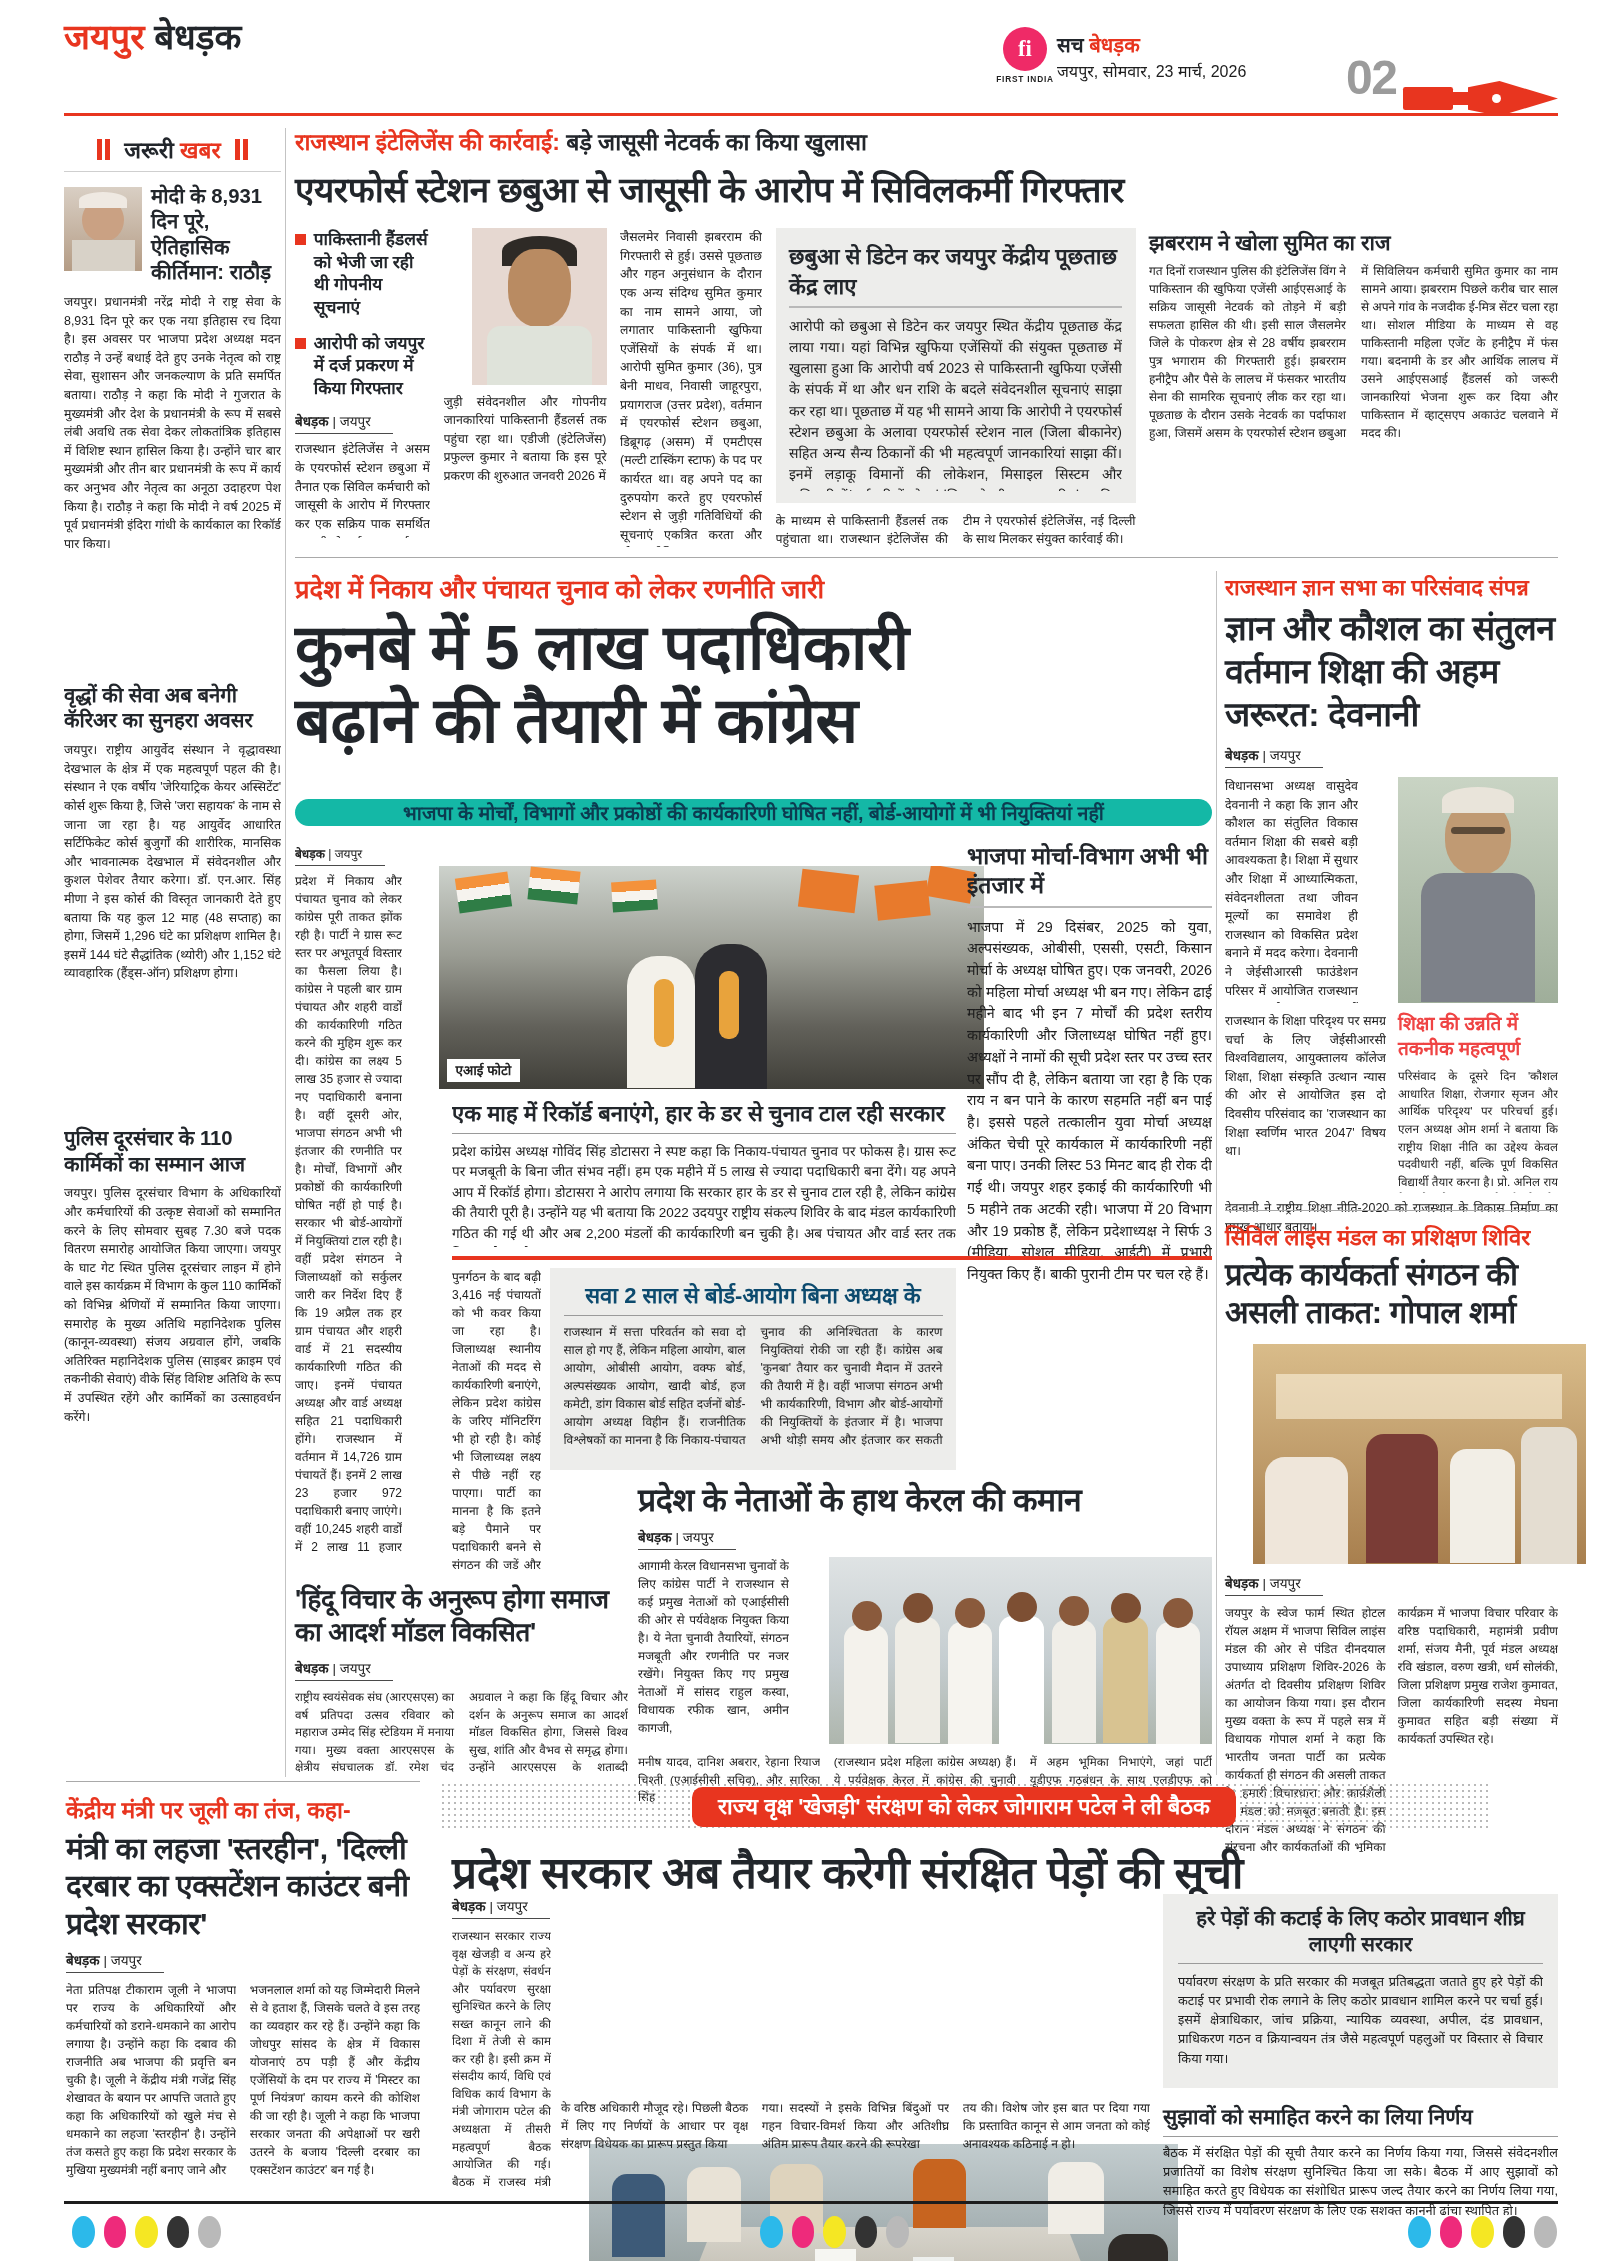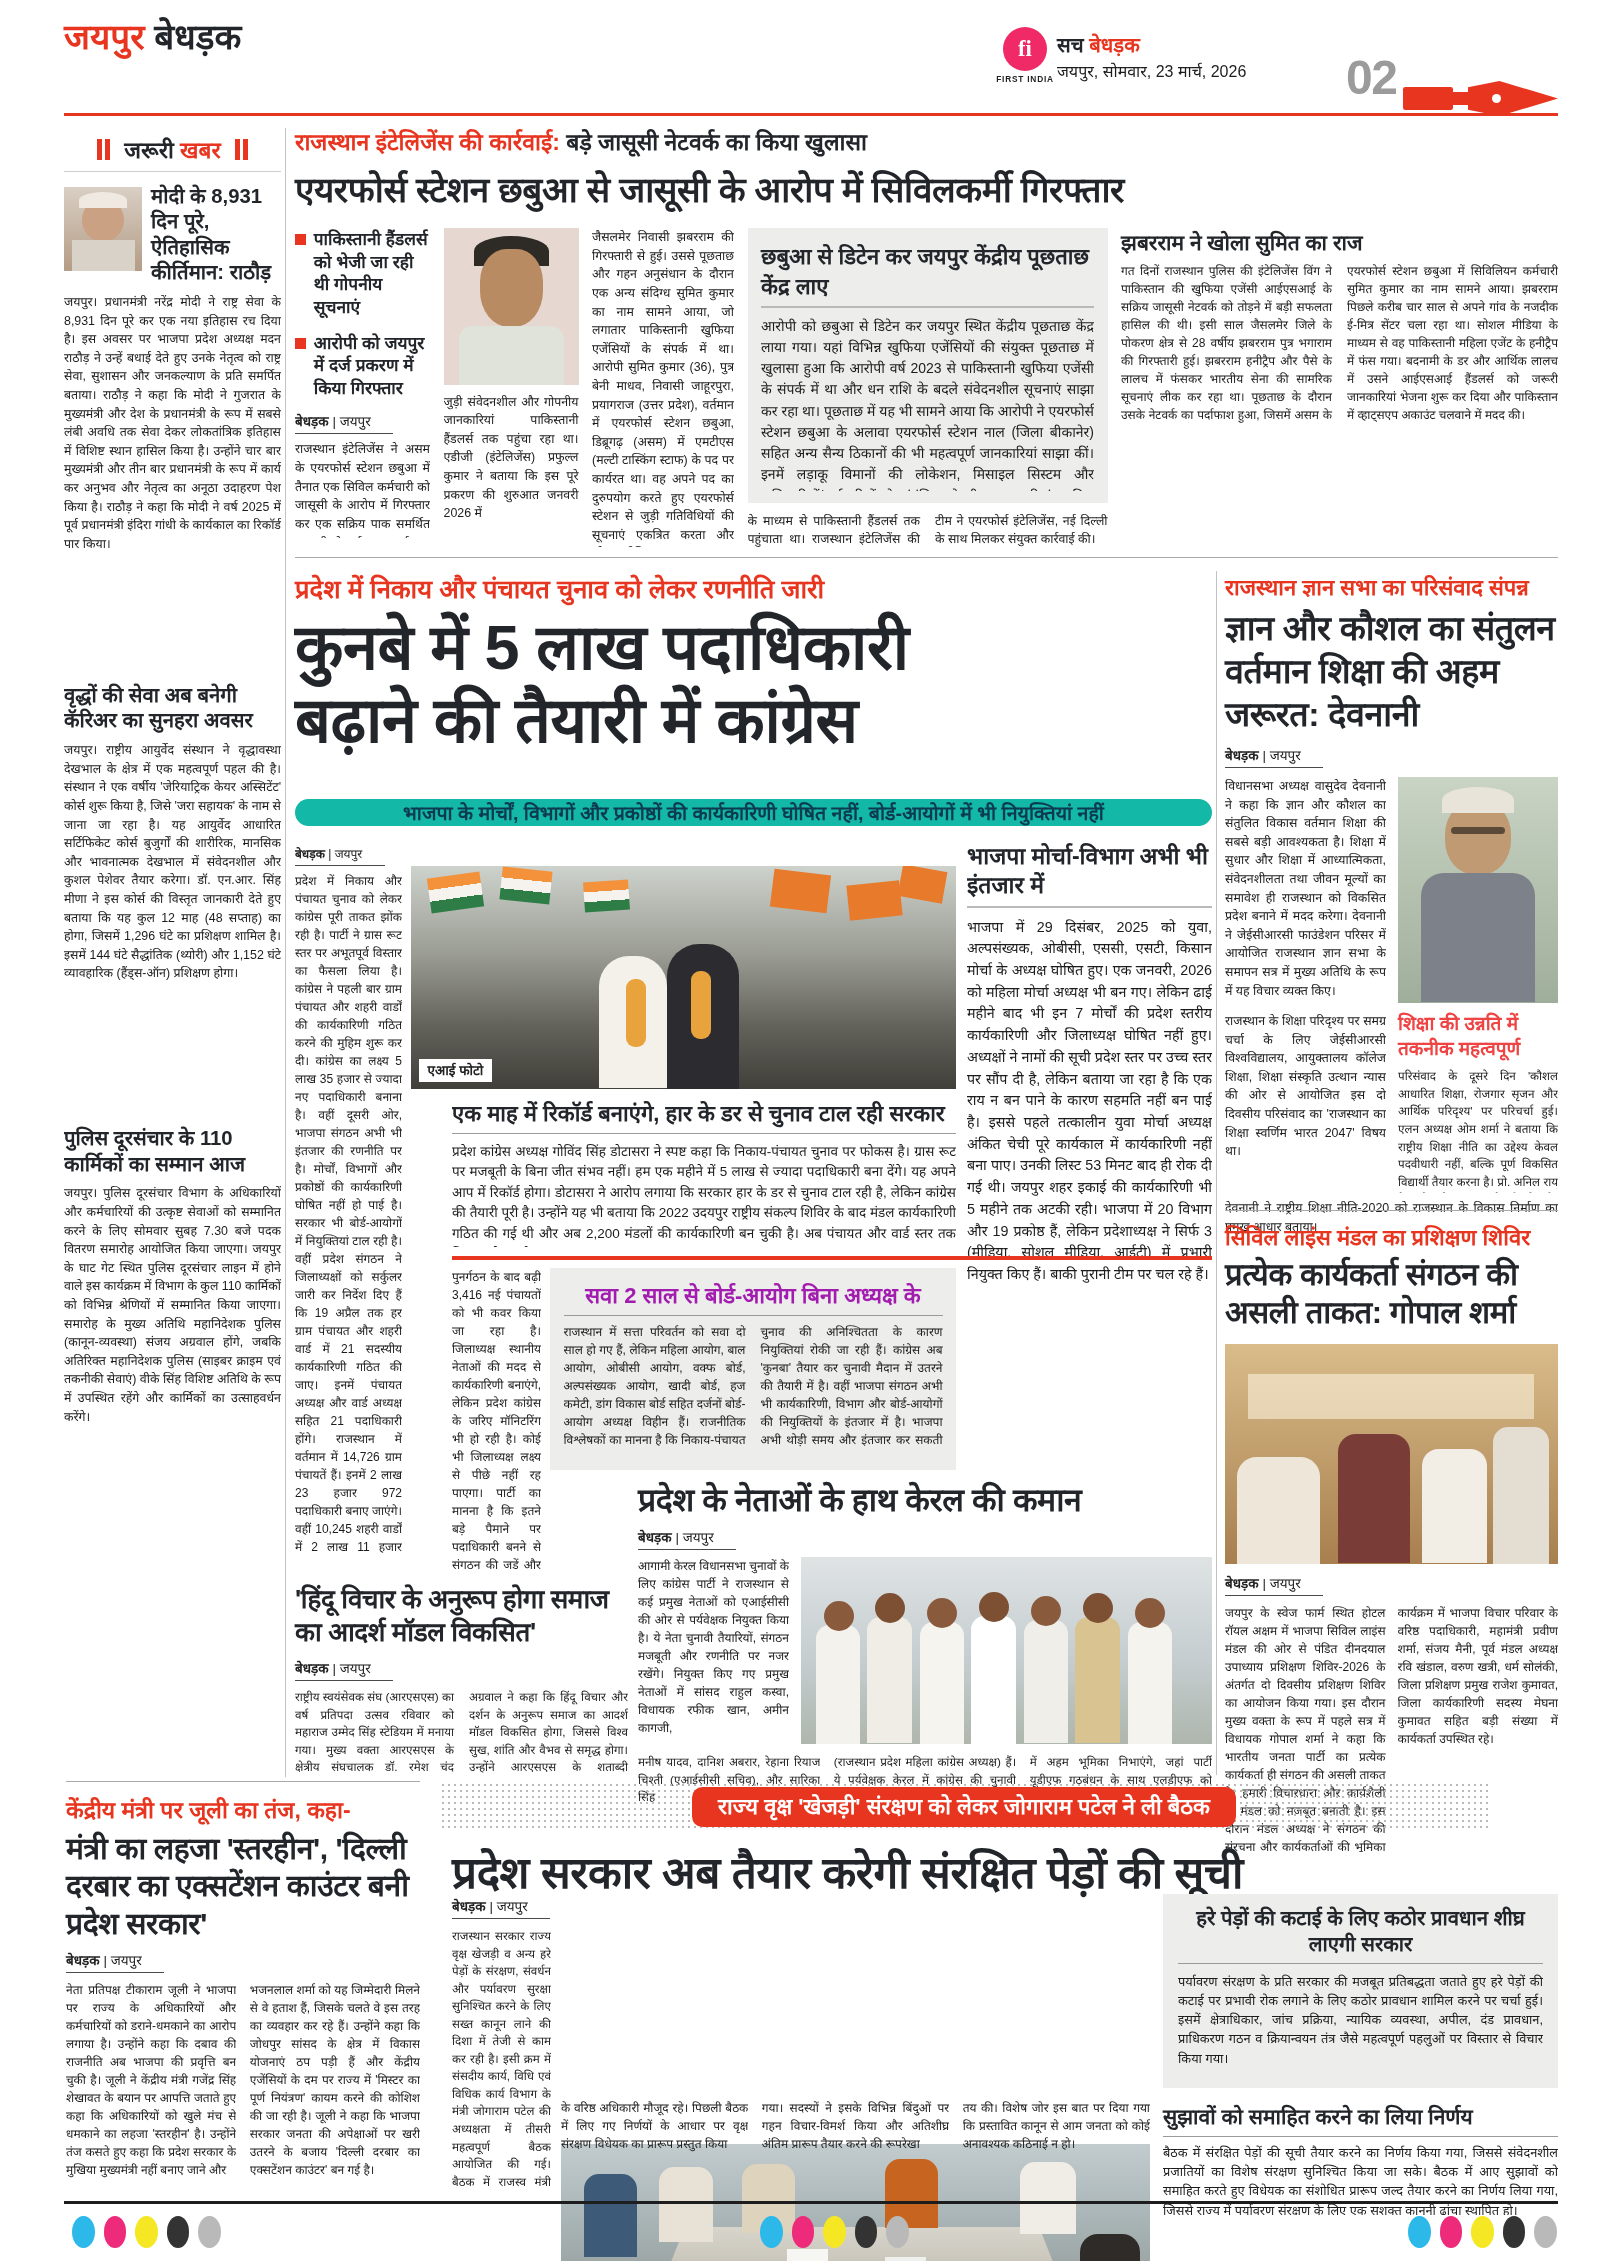--- a/index.html
+++ b/index.html
@@ -12,21 +12,21 @@
   .jbody19{font-size:14.3px;line-height:1.52;text-align:justify;color:#1c1c1c;overflow:hidden;}
   .byline{font-size:13.5px;border-bottom:1.5px solid #4a4a4a;display:inline-block;padding:0 22.6px 3px 0;color:#222;}
   .byline b{font-weight:bold;}
   .hl{font-weight:bold;color:#22262b;letter-spacing:-0.4px;}
   .kick{font-weight:bold;}
   .boxhead{font-weight:bold;color:#22262b;border-bottom:2.3px solid #b9b9b9;padding-bottom:6px;}
   .graybox{background:#ededeb;}
   .cols2{column-count:2;column-gap:15px;}
   .vline{background:#c3c3c3;width:0.8px;}
   .hline{background:#a9a9a9;height:0.8px;}
-  .photo{position:relative;overflow:hidden;background:#cfcfc8;}
+  .photo{position:relative;overflow:hidden;background:#cfcfc8;margin-left:28px;}
   .cap{position:absolute;left:7.5px;bottom:7.5px;background:#ffffff;color:#222;font-weight:bold;
        font-size:13.5px;padding:2.3px 9px;}
   .bullet{display:flex;gap:7.5px;margin-bottom:13.5px;}
   .bullet .sq{flex:0 0 auto;width:11.3px;height:11.3px;background:#e8351f;margin-top:6px;}
   .bullet .bt{font-weight:bold;font-size:17.3px;line-height:1.3;color:#22262b;}
   .dotbg{background-image:radial-gradient(#b9b9b9 1px,transparent 1px);background-size:6px 6px;}
   .pill{background:#e8351f;color:#fff;font-weight:bold;font-size:22px;line-height:1.1;
         border-radius:10.5px;padding:8.3px 25.6px;white-space:nowrap;}
   .dot{width:22.6px;height:32px;border-radius:50%;display:inline-block;margin-right:9px;}
   .flag{position:absolute;}
@@ -178,21 +178,21 @@
 
   <div class="abs" style="left:452px;top:1097px;width:504px;height:151px;overflow:hidden;">
     <div class="boxhead" style="font-size:22px;border-bottom:1.5px solid #9a9a9a;">एक माह में रिकॉर्ड बनाएंगे, हार के डर से चुनाव टाल रही सरकार</div>
     <div class="jbody19" style="margin-top:7.5px;height:105px;font-size:13.5px;">प्रदेश कांग्रेस अध्यक्ष गोविंद सिंह डोटासरा ने स्पष्ट कहा कि निकाय-पंचायत चुनाव पर फोकस है। ग्रास रूट पर मजबूती के बिना जीत संभव नहीं। हम एक महीने में 5 लाख से ज्यादा पदाधिकारी बना देंगे। यह अपने आप में रिकॉर्ड होगा। डोटासरा ने आरोप लगाया कि सरकार हार के डर से चुनाव टाल रही है, लेकिन कांग्रेस की तैयारी पूरी है। उन्होंने यह भी बताया कि 2022 उदयपुर राष्ट्रीय संकल्प शिविर के बाद मंडल कार्यकारिणी गठित की गई थी और अब 2,200 मंडलों की कार्यकारिणी बन चुकी है। अब पंचायत और वार्ड स्तर तक विस्तार हो रहा है।</div>
   </div>
   <div class="abs" style="left:452px;top:1256px;width:760px;height:3.8px;background:#e8351f;"></div>
 
   <div class="abs jbody" style="left:452px;top:1268px;width:89px;height:301px;font-size:12px;">पुनर्गठन के बाद बढ़ी 3,416 नई पंचायतों को भी कवर किया जा रहा है। जिलाध्यक्ष स्थानीय नेताओं की मदद से कार्यकारिणी बनाएंगे, लेकिन प्रदेश कांग्रेस के जरिए मॉनिटरिंग भी हो रही है। कोई भी जिलाध्यक्ष लक्ष्य से पीछे नहीं रह पाएगा। पार्टी का मानना है कि इतने बड़े पैमाने पर पदाधिकारी बनने से संगठन की जड़ें और मजबूत होंगी और निकाय-पंचायत चुनाव में सीधा फायदा मिलेगा।</div>
 
   <div class="abs graybox" style="left:550px;top:1268px;width:406px;height:202px;padding:10.5px 13.5px;box-sizing:border-box;overflow:hidden;">
-    <div style="font-size:22px;font-weight:bold;color:#a21caf;text-align:center;border-bottom:1.5px solid #9a9a9a;padding-bottom:6px;">सवा 2 साल से बोर्ड-आयोग बिना अध्यक्ष के</div>
+    <div style="font-size:22px;font-weight:bold;color:#0c4a6e;text-align:center;border-bottom:1.5px solid #9a9a9a;padding-bottom:6px;">सवा 2 साल से बोर्ड-आयोग बिना अध्यक्ष के</div>
     <div class="jbody cols2" style="margin-top:7.5px;height:140px;font-size:12px;">राजस्थान में सत्ता परिवर्तन को सवा दो साल हो गए हैं, लेकिन महिला आयोग, बाल आयोग, ओबीसी आयोग, वक्फ बोर्ड, अल्पसंख्यक आयोग, खादी बोर्ड, हज कमेटी, डांग विकास बोर्ड सहित दर्जनों बोर्ड-आयोग अध्यक्ष विहीन हैं। राजनीतिक विश्लेषकों का मानना है कि निकाय-पंचायत चुनाव की अनिश्चितता के कारण नियुक्तियां रोकी जा रही हैं। कांग्रेस अब 'कुनबा' तैयार कर चुनावी मैदान में उतरने की तैयारी में है। वहीं भाजपा संगठन अभी भी कार्यकारिणी, विभाग और बोर्ड-आयोगों की नियुक्तियों के इंतजार में है। भाजपा अभी थोड़ी समय और इंतजार कर सकती है, क्योंकि उसका संगठन वर्तमान में प्रदेश में सत्ता में है। ऐसे में वह किसी भी कार्यकर्ता को नाराज नहीं करना चाहती है। इसलिए भाजपा अभी 'वेट एंड वॉच' की रणनीति पर है।</div>
   </div>
 
   <div class="abs vline" style="left:1216px;top:571px;height:1204px;"></div>
   <div class="abs" style="left:1225px;top:571px;width:333px;">
     <div class="kick red" style="font-size:22px;">राजस्थान ज्ञान सभा का परिसंवाद संपन्न</div>
     <div class="hl" style="font-size:34px;line-height:1.26;margin-top:6px;">ज्ञान और कौशल का संतुलन वर्तमान शिक्षा की अहम जरूरत: देवनानी</div>
     <div class="byline" style="margin-top:10.5px;"><b>बेधड़क</b> <span>| जयपुर</span></div>
     <div style="display:flex;gap:12px;margin-top:9px;">
       <div class="jbody" style="flex:1;height:226px;">विधानसभा अध्यक्ष वासुदेव देवनानी ने कहा कि ज्ञान और कौशल का संतुलित विकास वर्तमान शिक्षा की सबसे बड़ी आवश्यकता है। शिक्षा में सुधार और शिक्षा में आध्यात्मिकता, संवेदनशीलता तथा जीवन मूल्यों का समावेश ही राजस्थान को विकसित प्रदेश बनाने में मदद करेगा। देवनानी ने जेईसीआरसी फाउंडेशन परिसर में आयोजित राजस्थान ज्ञान सभा के समापन सत्र में मुख्य अतिथि के रूप में यह विचार व्यक्त किए।</div>

